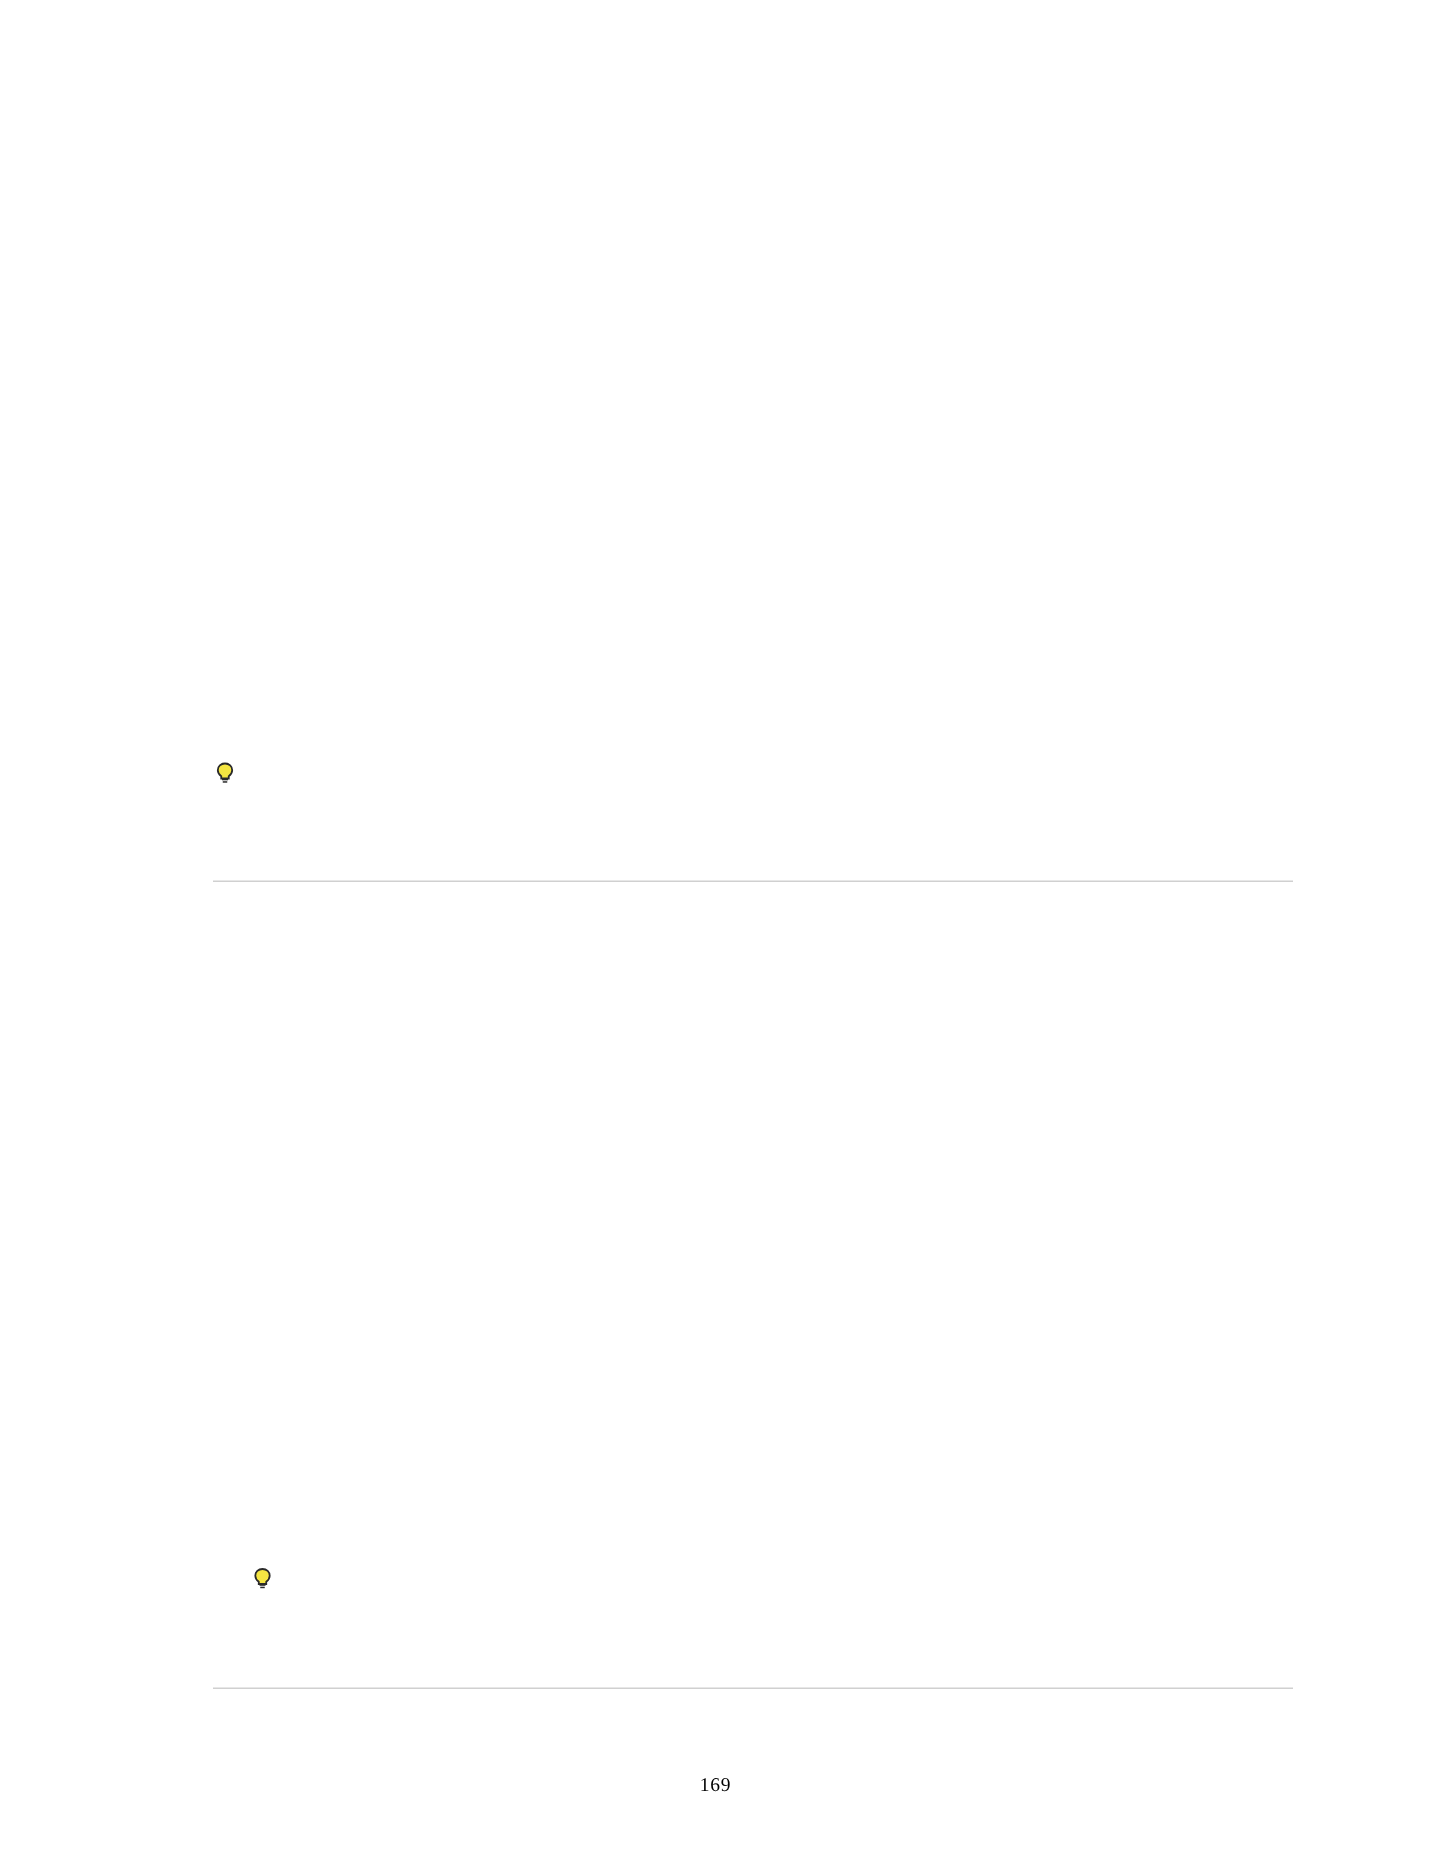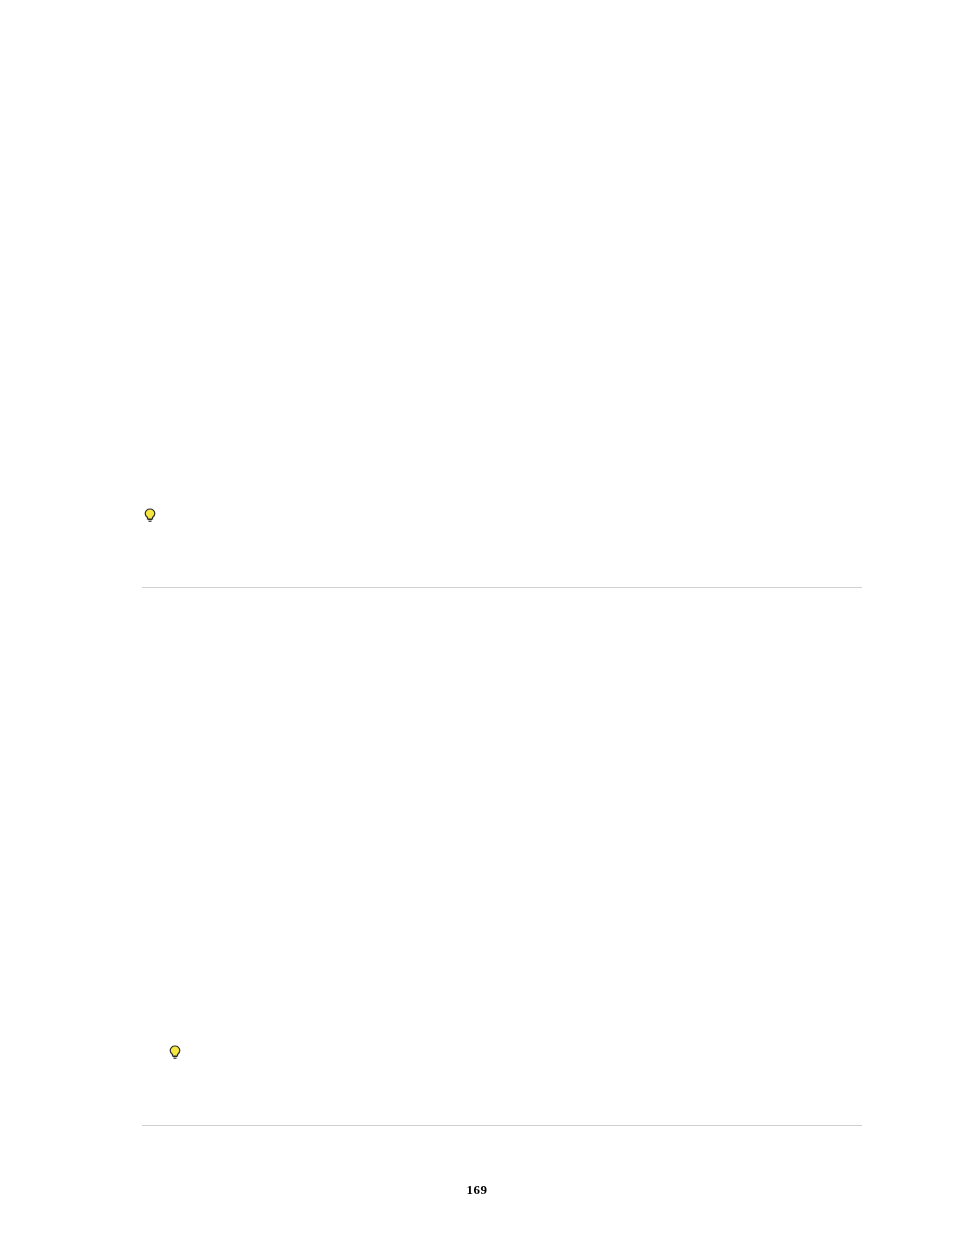--- a/index.html
+++ b/index.html
@@ -52,21 +52,21 @@
       height: 0;
       border: none;
       border-top: 1px solid #d0d0d0;
     }
     .page-number {
       position: absolute;
       left: 0;
       right: 0;
       bottom: 37px;
       text-align: center;
-      font-weight: bold;
+      font-weight: normal;
       font-size: 13px;
       color: #000000;
       letter-spacing: 0.5px;
     }
   </style>
 </head>
 <body>
 
 <div class="page-container">
 

